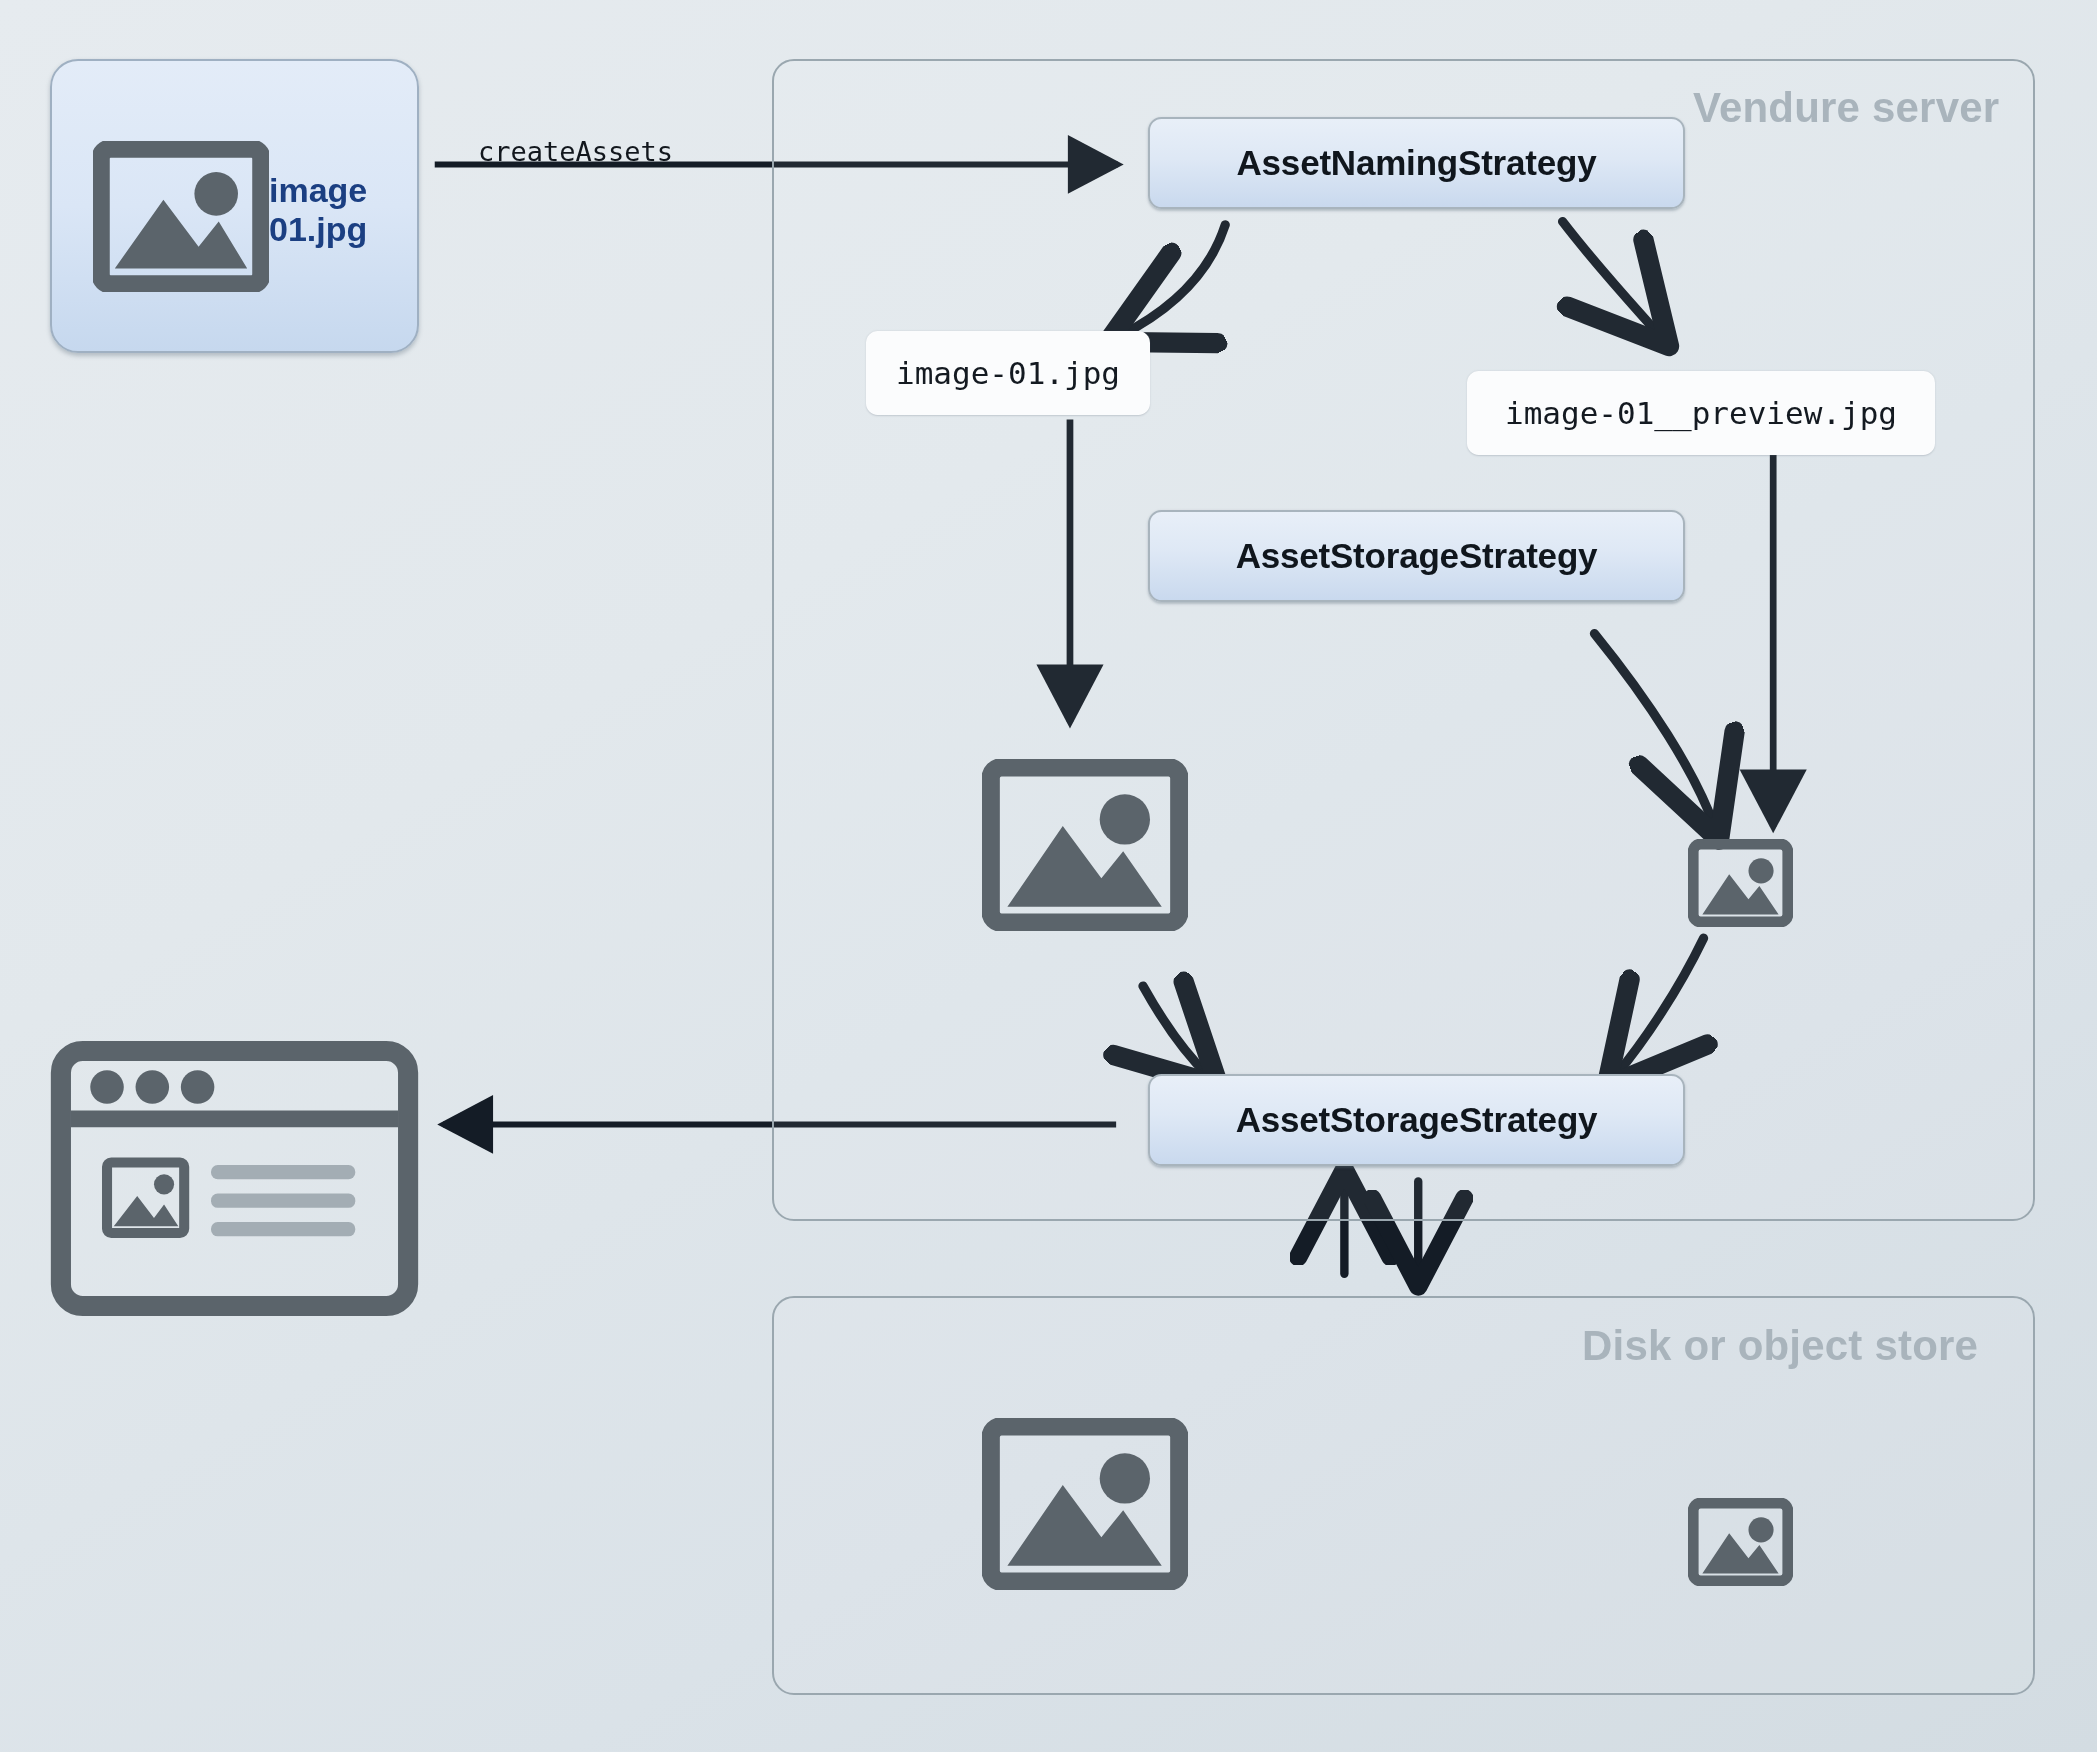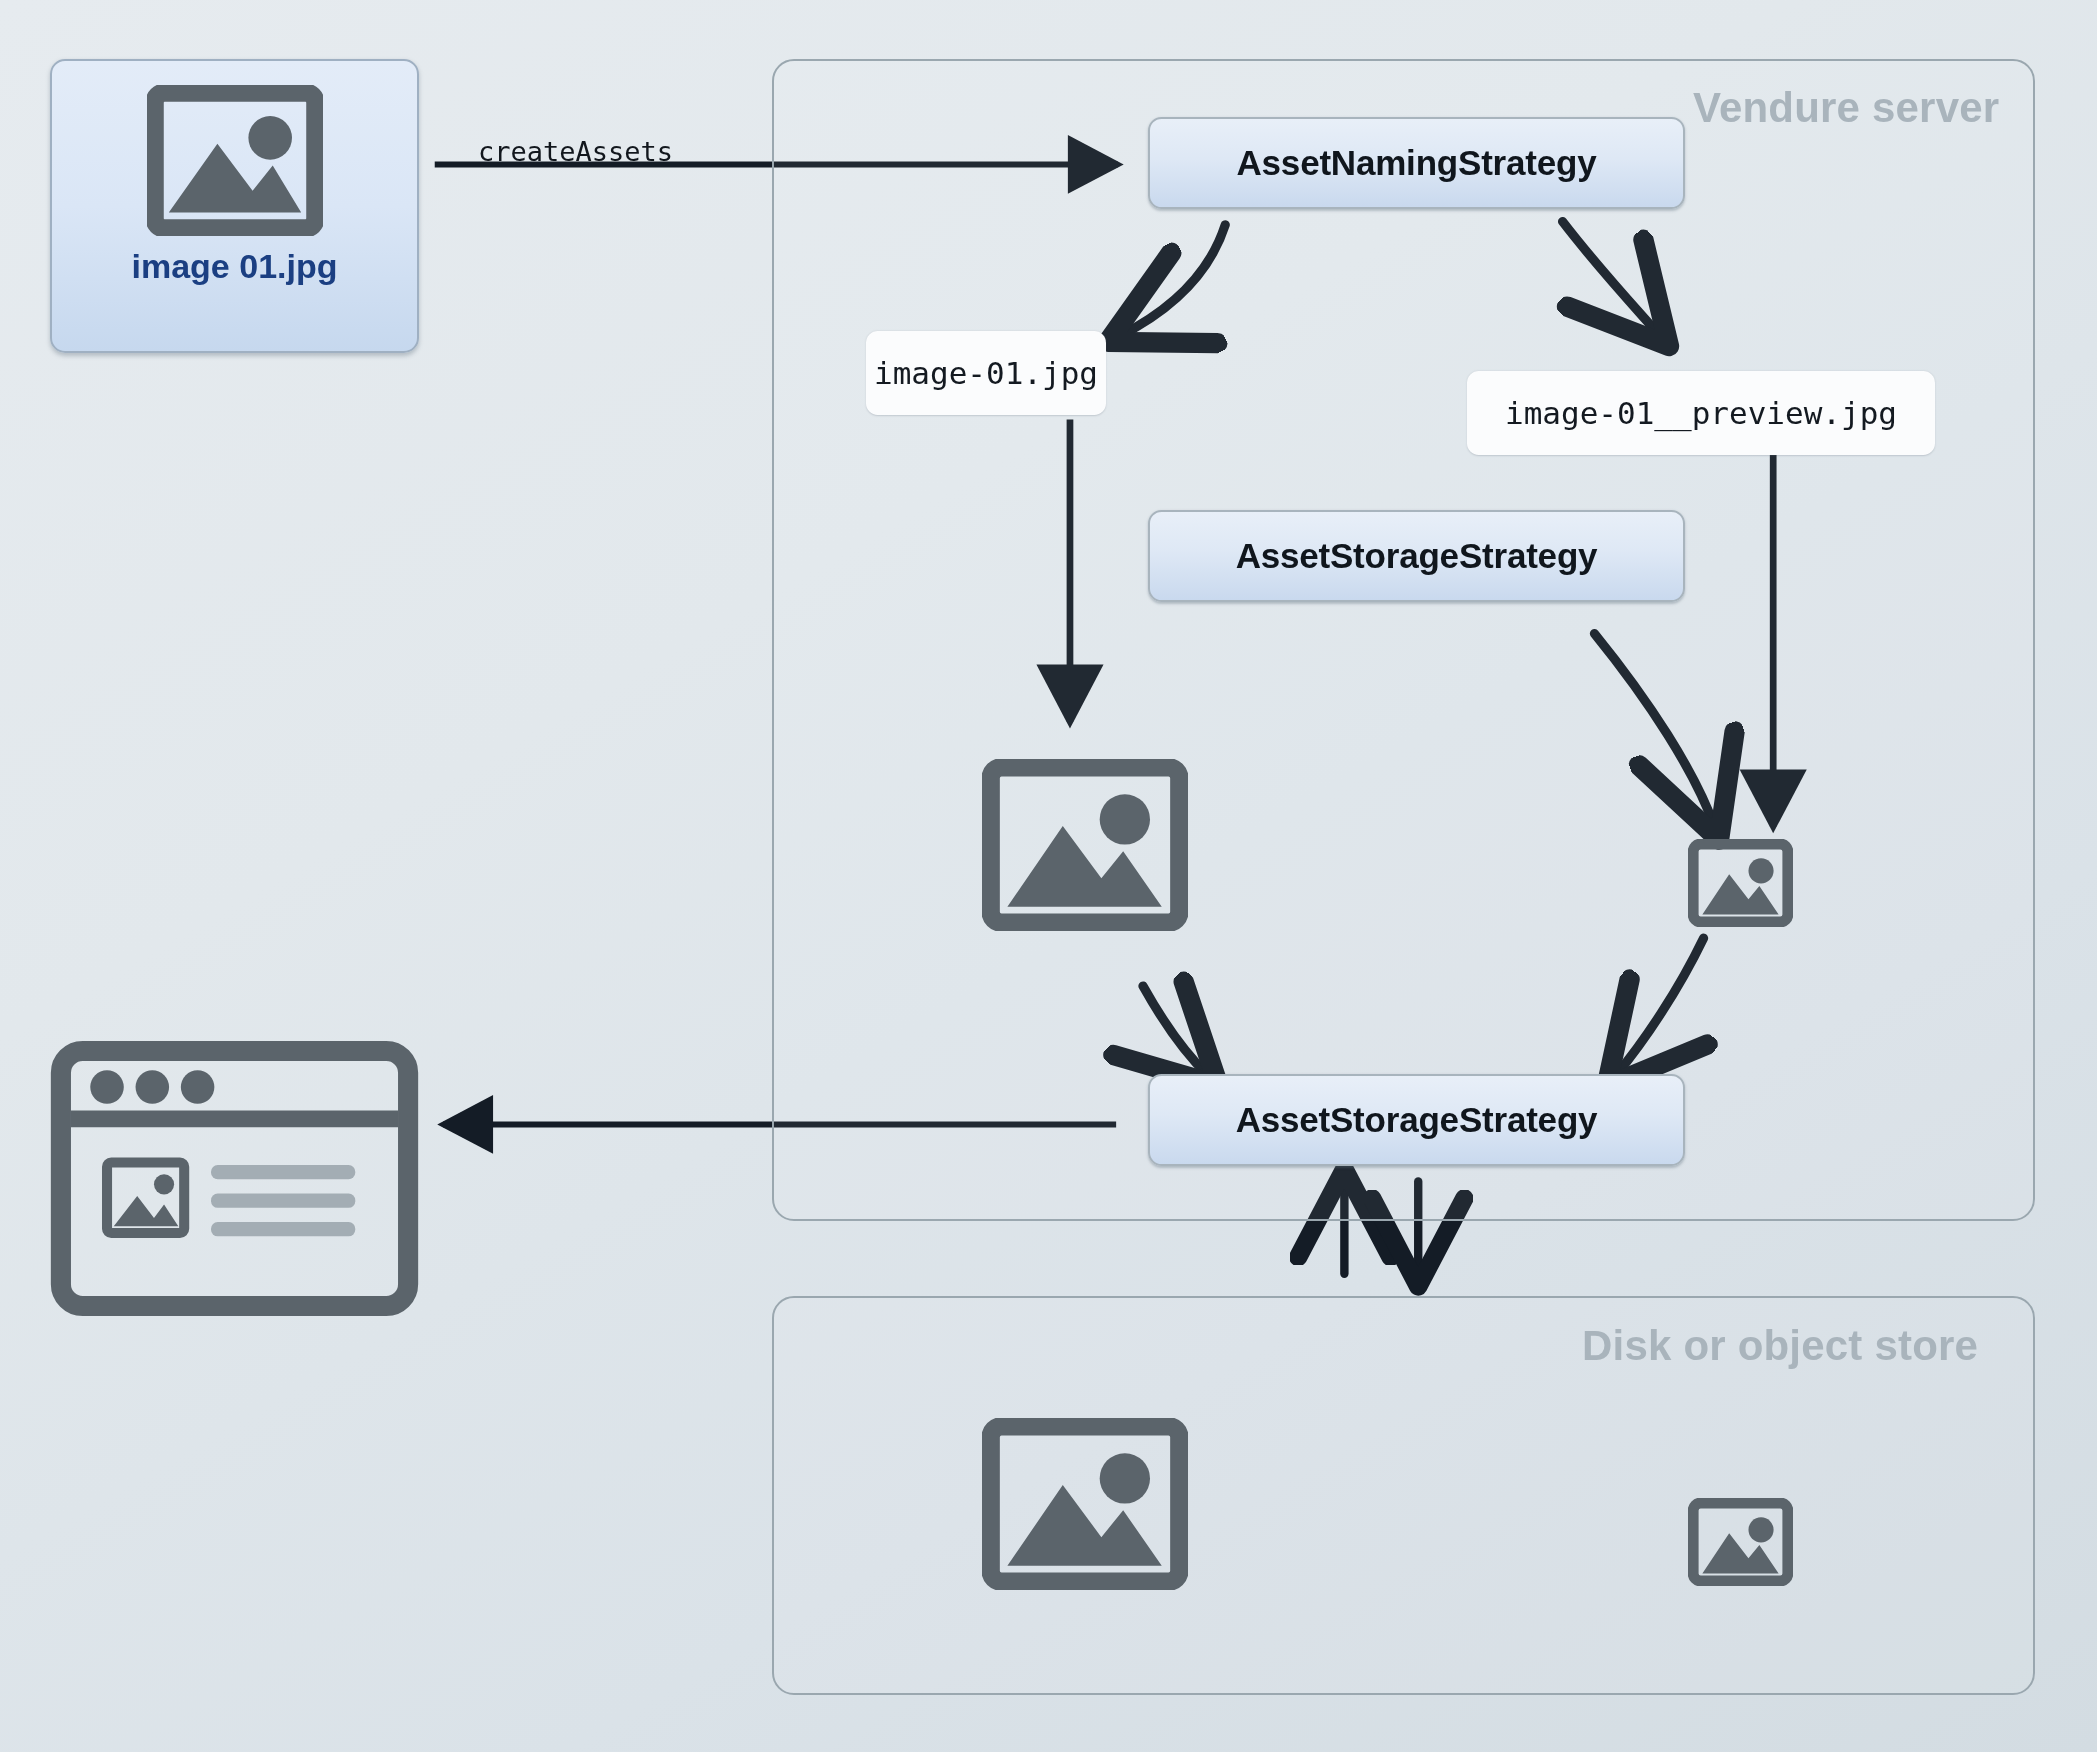--- a/index.html
+++ b/index.html
@@ -52,27 +52,28 @@
     letter-spacing: -0.2px;
     white-space: nowrap;
     margin-left: 11px;
   }
 
   
   .asset-card {
     position: absolute;
     box-sizing: border-box;
     border: 2.5px solid #9fb0c2;
-    border-radius: 15px;
+    border-radius: 28px;
     background: linear-gradient(180deg, #e3ecf8 0%, #dae6f6 50%, #c6d8ee 100%);
     box-shadow: 0 2.5px 4.2px rgba(90,105,120,0.35);
     display: flex;
-    flex-direction: column;
+    flex-direction: row;
     align-items: center;
     justify-content: flex-start;
+    padding-left: 41px;
   }
   .asset-card-label {
     font-weight: bold;
     font-size: 34px;
     color: #1b3f82;
     margin-top: 8.4px;
   }
 
   
   .chip {
@@ -171,21 +172,21 @@
   </div>
 
   <div class="strategy" style="left:1137px; top:510px; width:537px; height:92px;">
     <span>AssetStorageStrategy</span>
   </div>
 
   <div class="strategy" style="left:1137px; top:1074px; width:537px; height:92px;">
     <span>AssetStorageStrategy</span>
   </div>
 
-  <div class="chip" style="left:866px; top:331px; width:240px; height:84px;">
+  <div class="chip" style="left:866px; top:331px; width:284px; height:84px;">
     <span>image-01.jpg</span>
   </div>
 
   <div class="chip" style="left:1467px; top:331px; width:468px; height:84px;margin-top:40px;">
     <span>image-01__preview.jpg</span>
   </div>
 
   <div class="icon-wrap" style="left:982px; top:759px;">
     <svg width="206" height="172" viewBox="0 0 245 205" aria-hidden="true">
       <rect x="10" y="10" width="225" height="185" rx="13" ry="13" fill="none" stroke="#5b646b" stroke-width="22"></rect>

